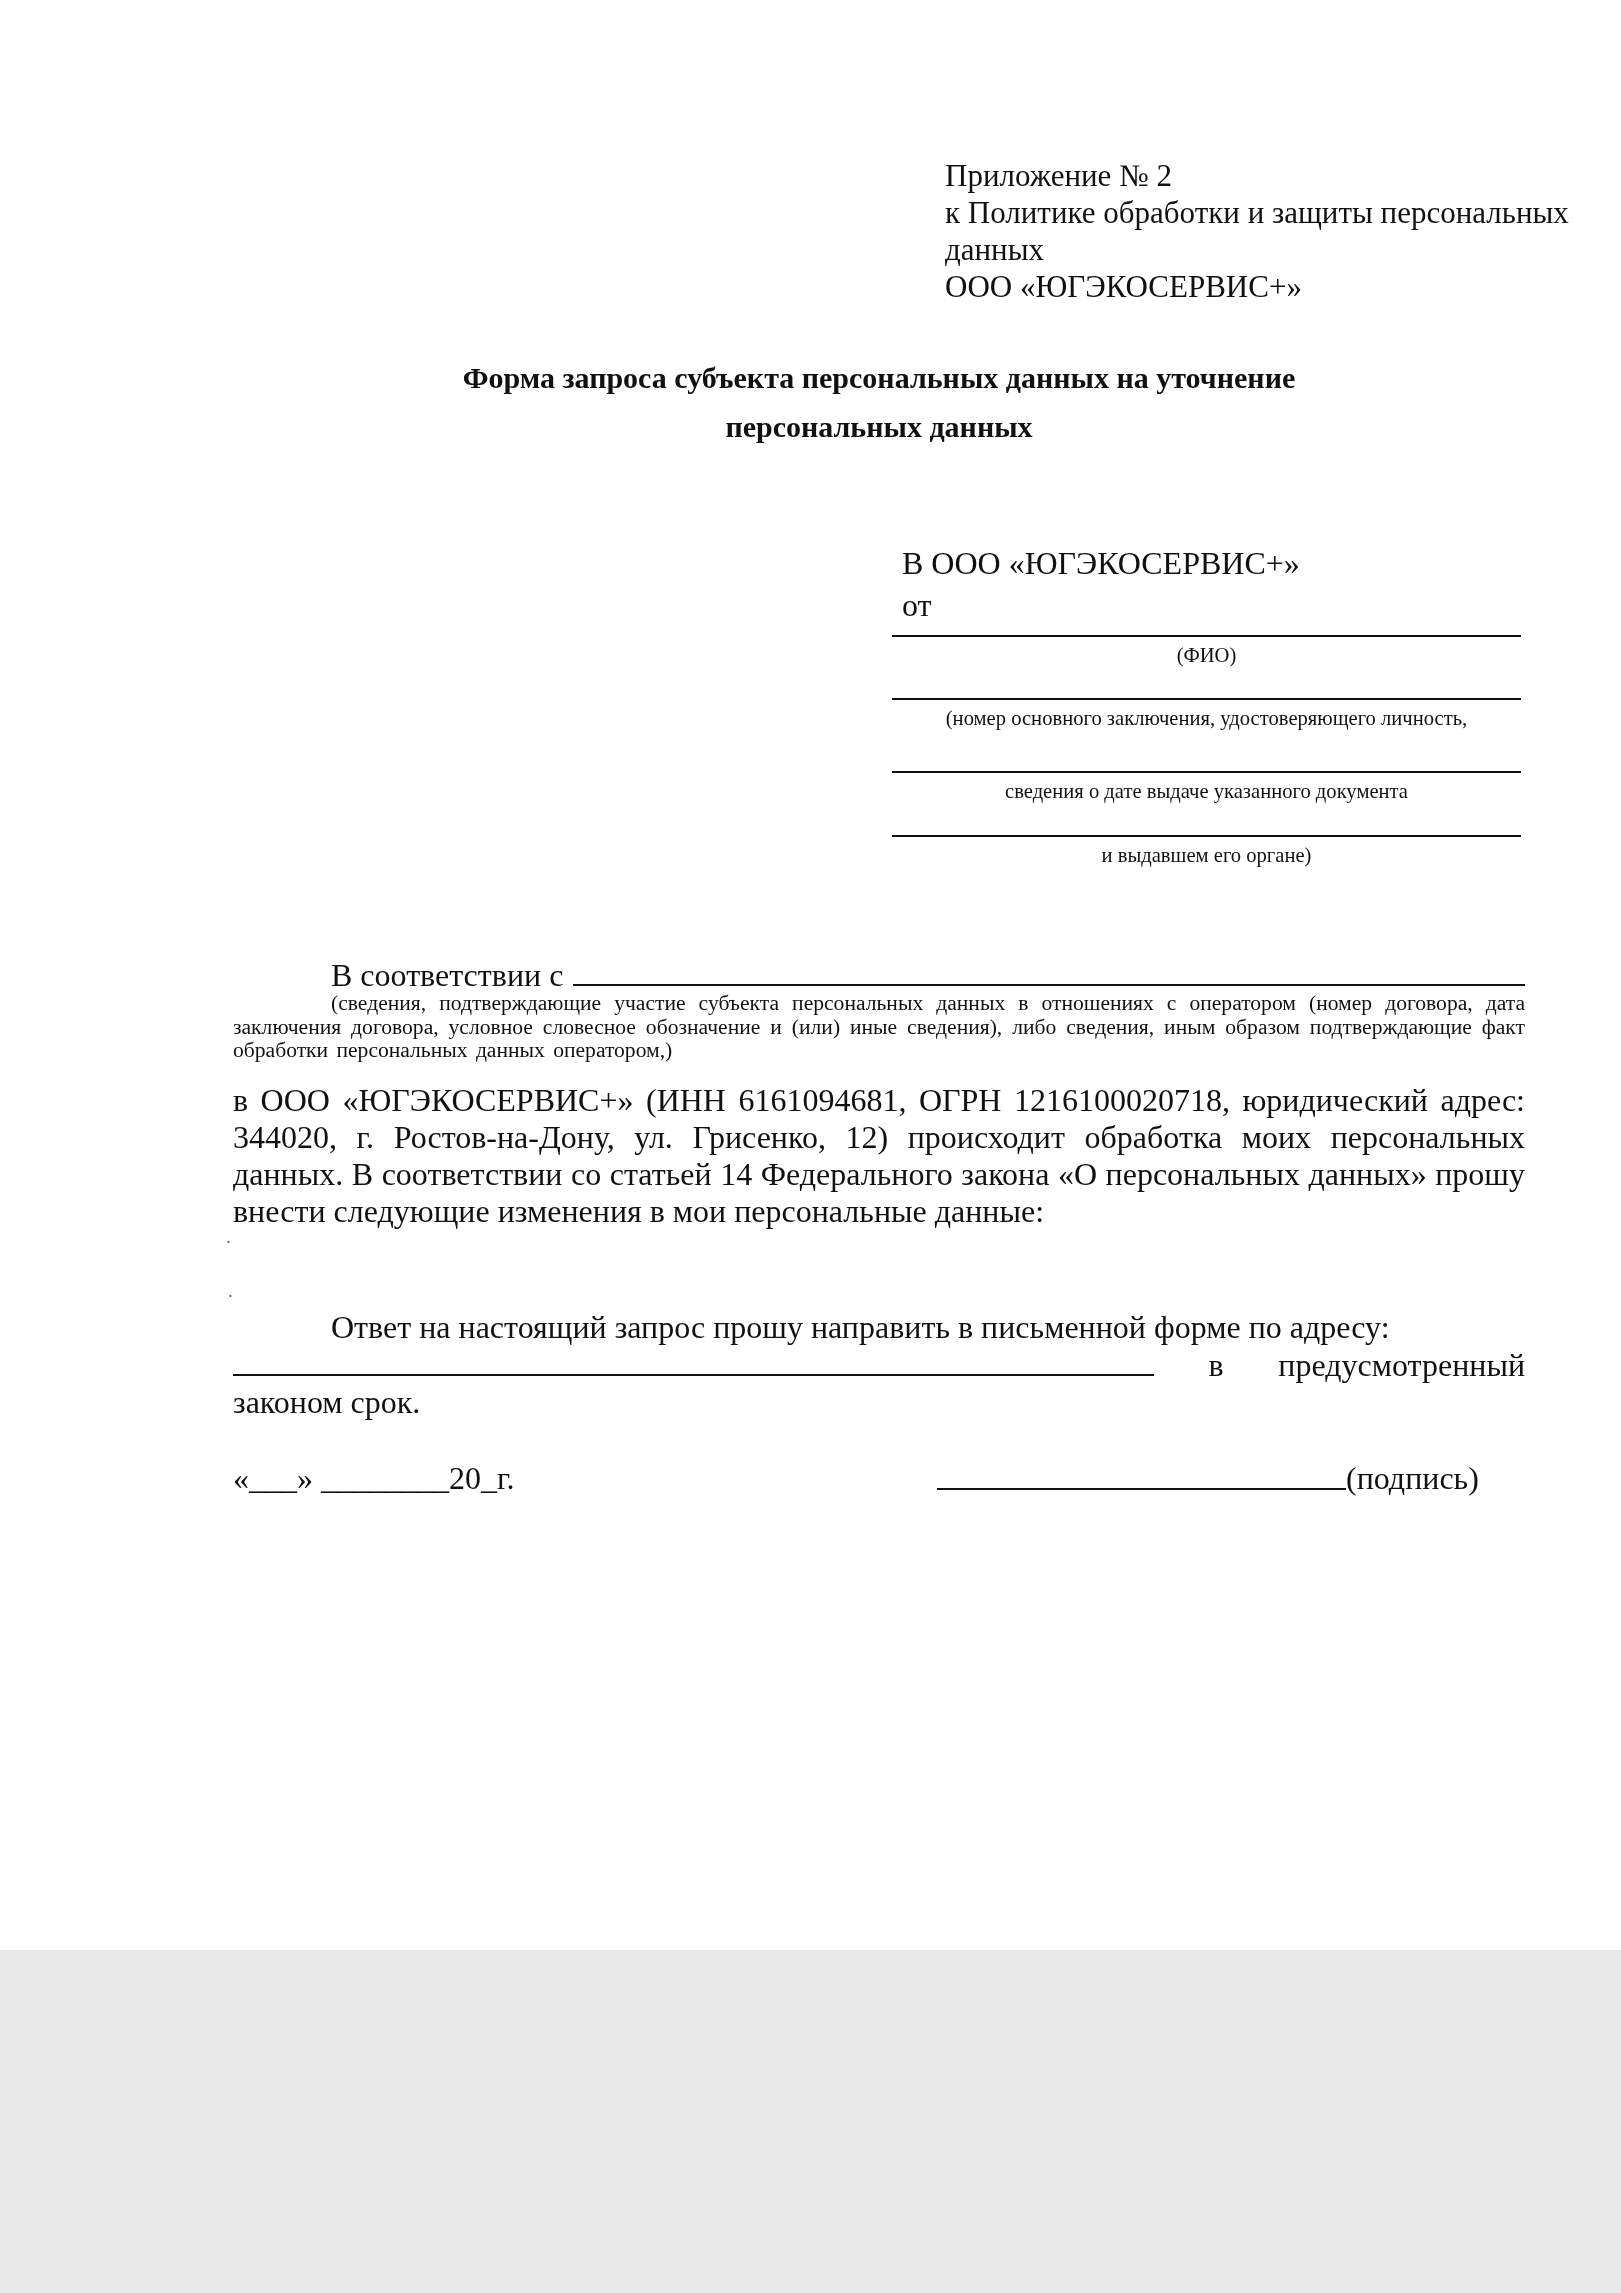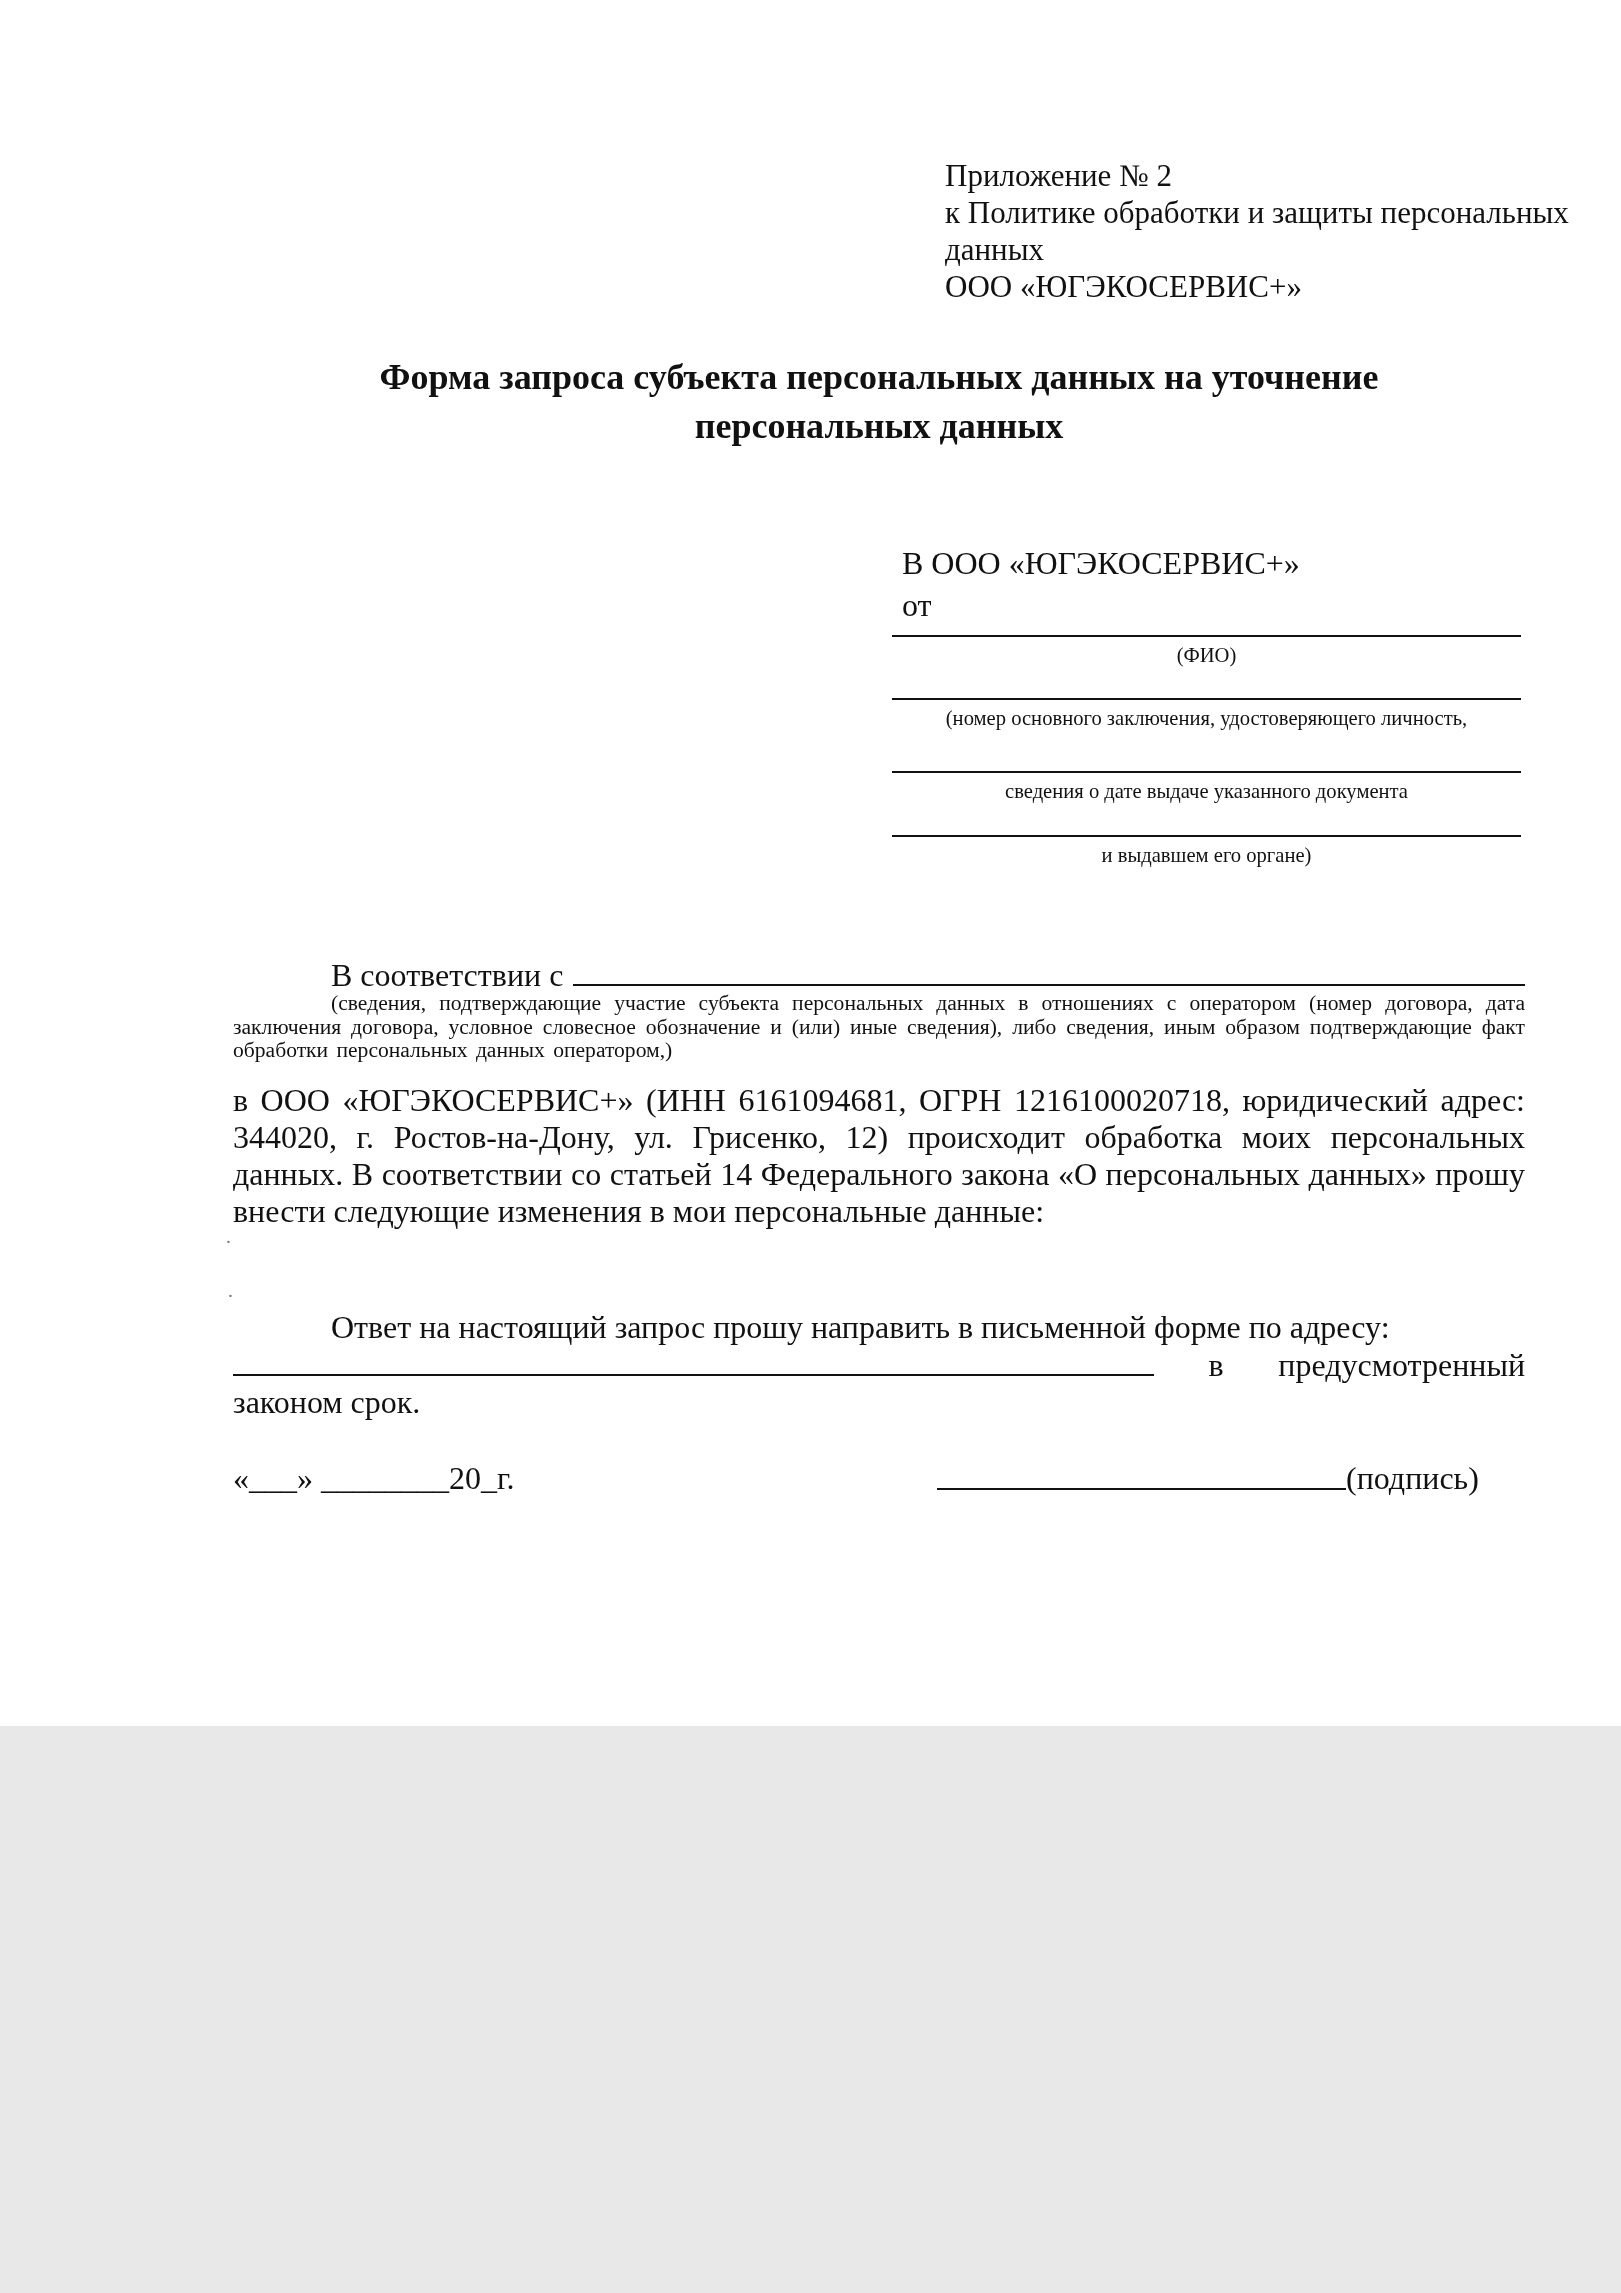--- a/index.html
+++ b/index.html
@@ -1,30 +1,30 @@
 <!DOCTYPE html>
 <html><head>
 <meta charset="utf-8">
 <style>
   html,body{margin:0;padding:0;background:#e8e8e8;}
   .page{
     position:relative;
-    width:1621px;height:1726px;
+    width:1621px;height:1950px;
     background:#ffffff;
     font-family:"Liberation Serif","DejaVu Serif",serif;
     color:#111;
     overflow:hidden;
   }
   .abs{position:absolute;}
   
   .hdr{left:945px;top:157px;font-size:31px;line-height:37px;white-space:nowrap;}
   .hdr div{height:37px;}
   
   .title{left:233px;top:353px;width:1292px;text-align:center;font-weight:bold;
-         font-size:36px;line-height:49px;white-space:nowrap;}
+         font-size:30px;line-height:49px;white-space:nowrap;}
   
   .to-line{left:902px;top:545px;font-size:32px;line-height:37px;white-space:nowrap;}
   .from-line{left:902px;top:587px;font-size:32px;line-height:37px;}
   .rule{left:892px;width:629px;height:0;border-top:2px solid #111;}
   .cap{left:892px;width:629px;text-align:center;font-size:20.6px;line-height:23.5px;white-space:nowrap;}
   
   .req-head{left:233px;top:910px;width:1292px;text-align:center;font-size:33px;line-height:39px;}
   .intro{left:233px;top:957px;width:1292px;display:flex;align-items:stretch;
          font-size:32px;line-height:37px;height:37px;}
   .indent{display:inline-block;width:98px;}

